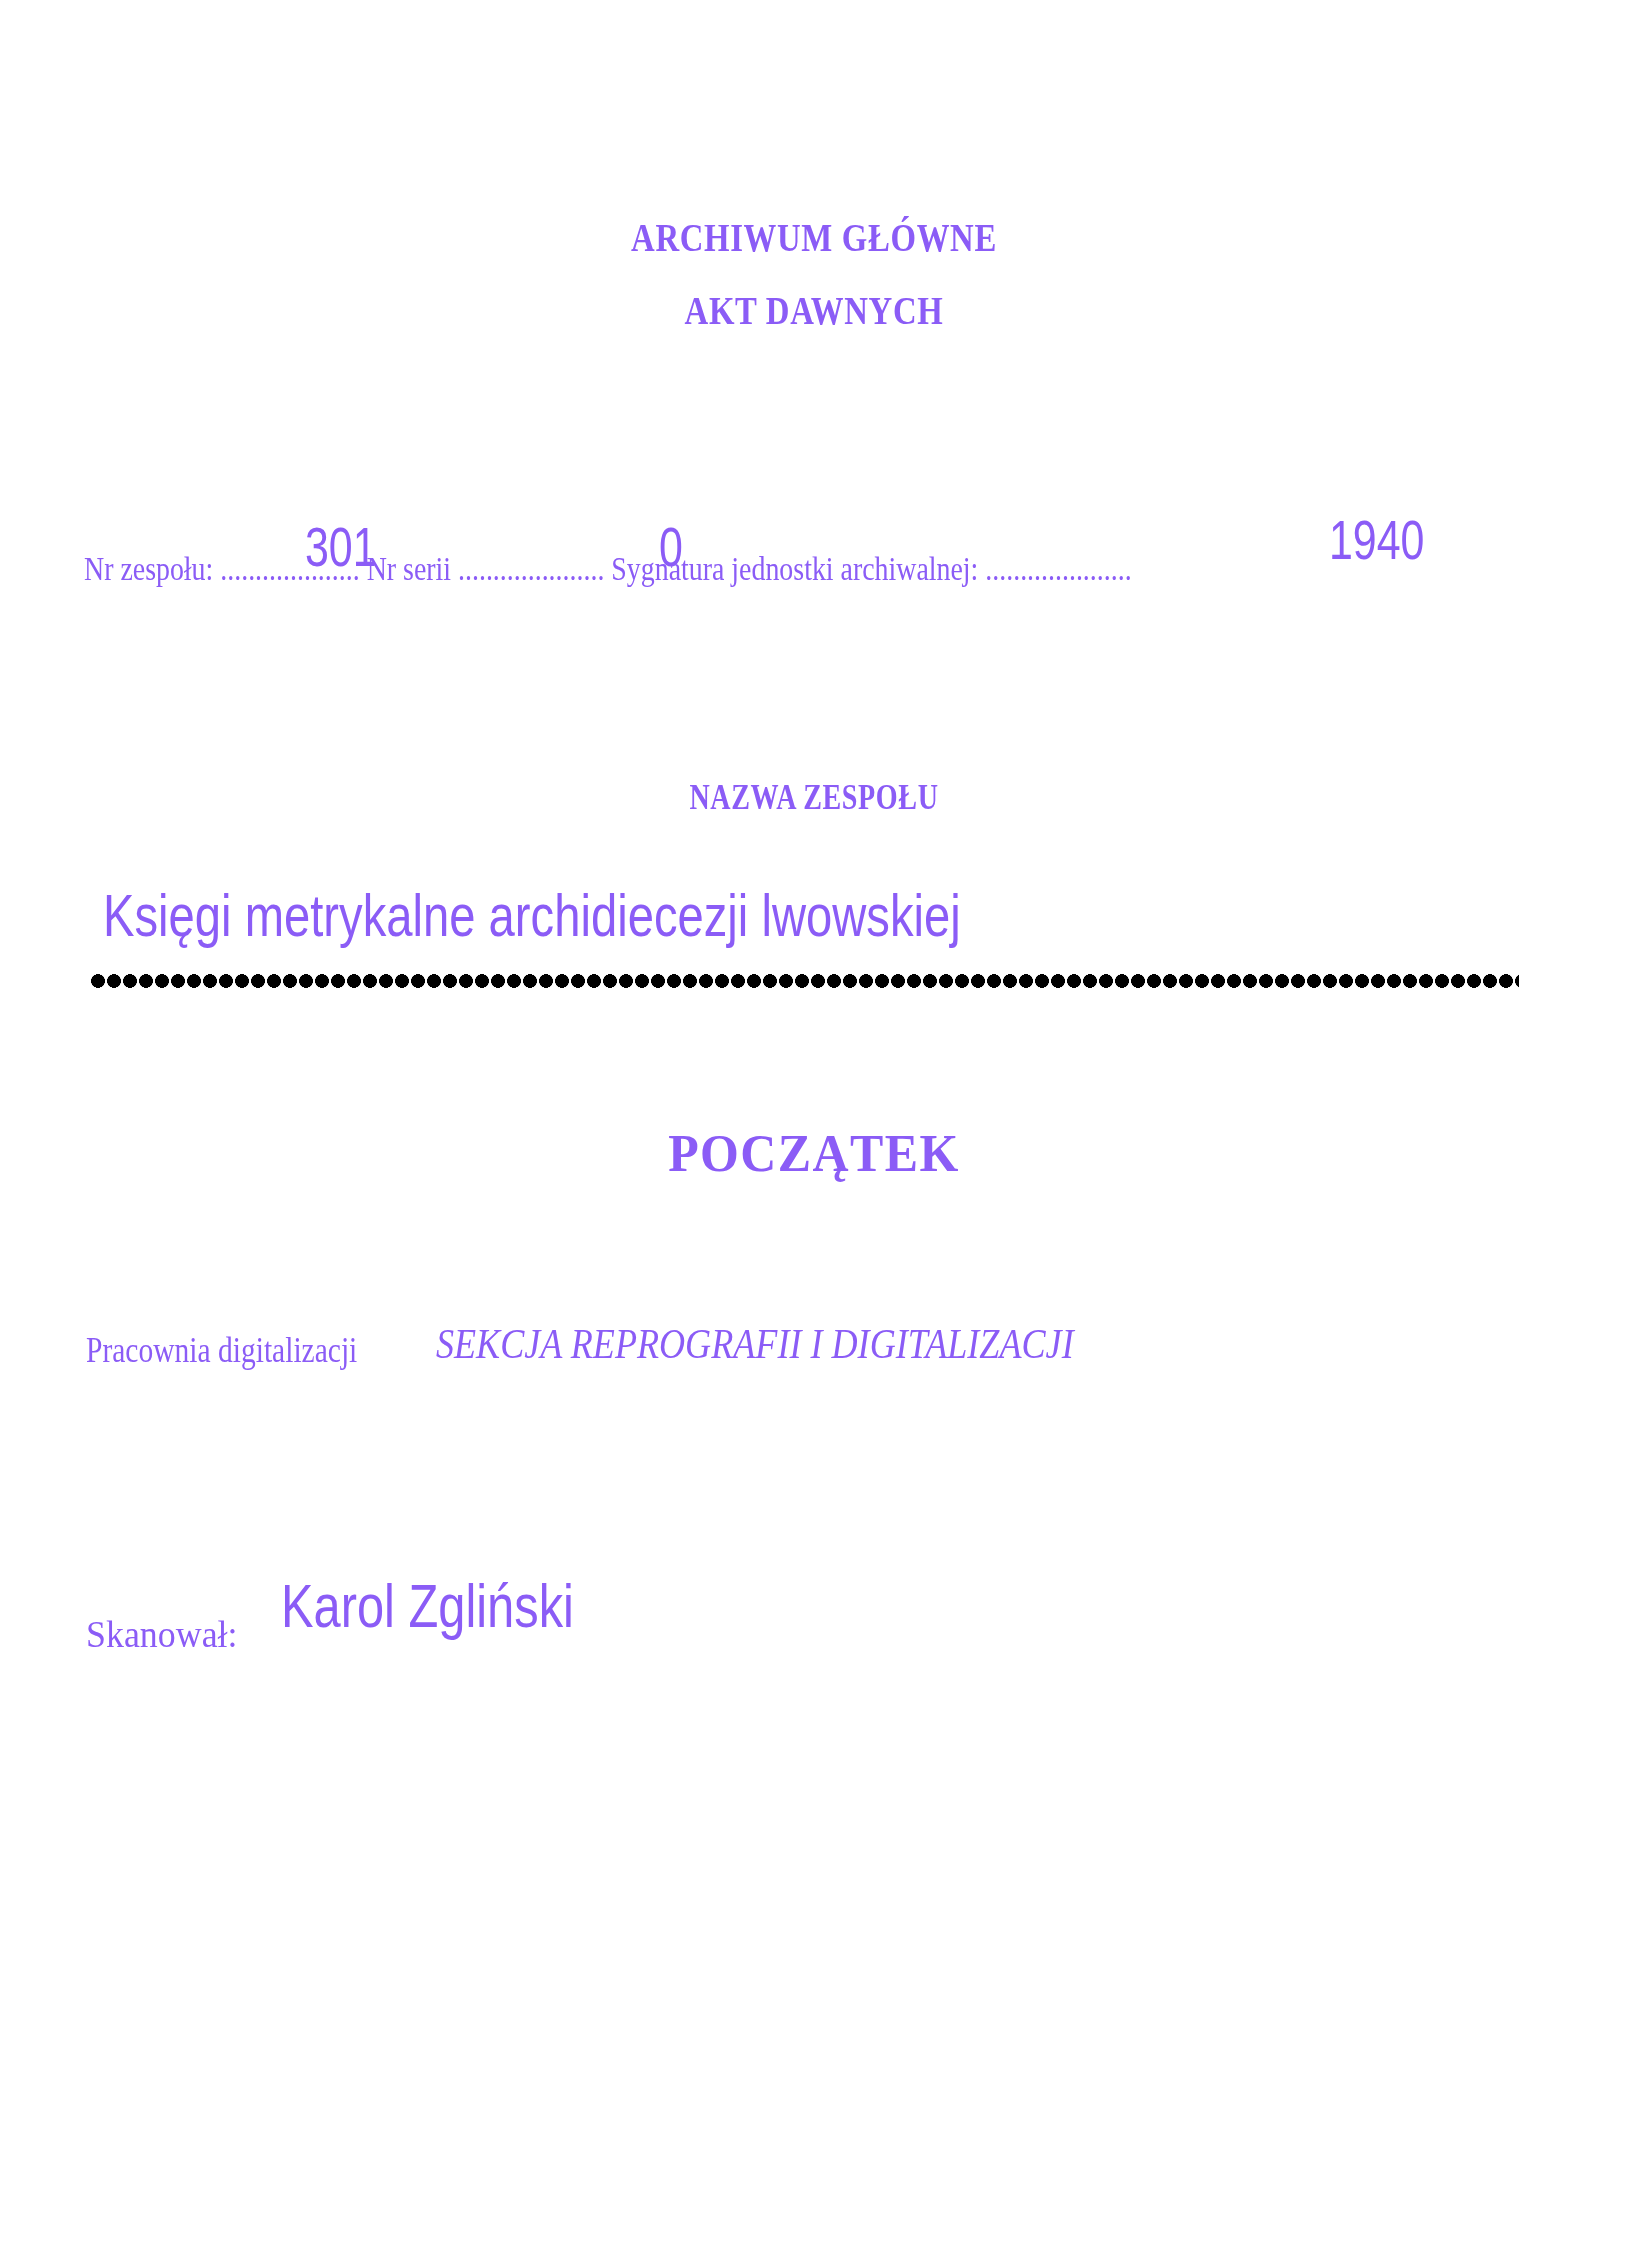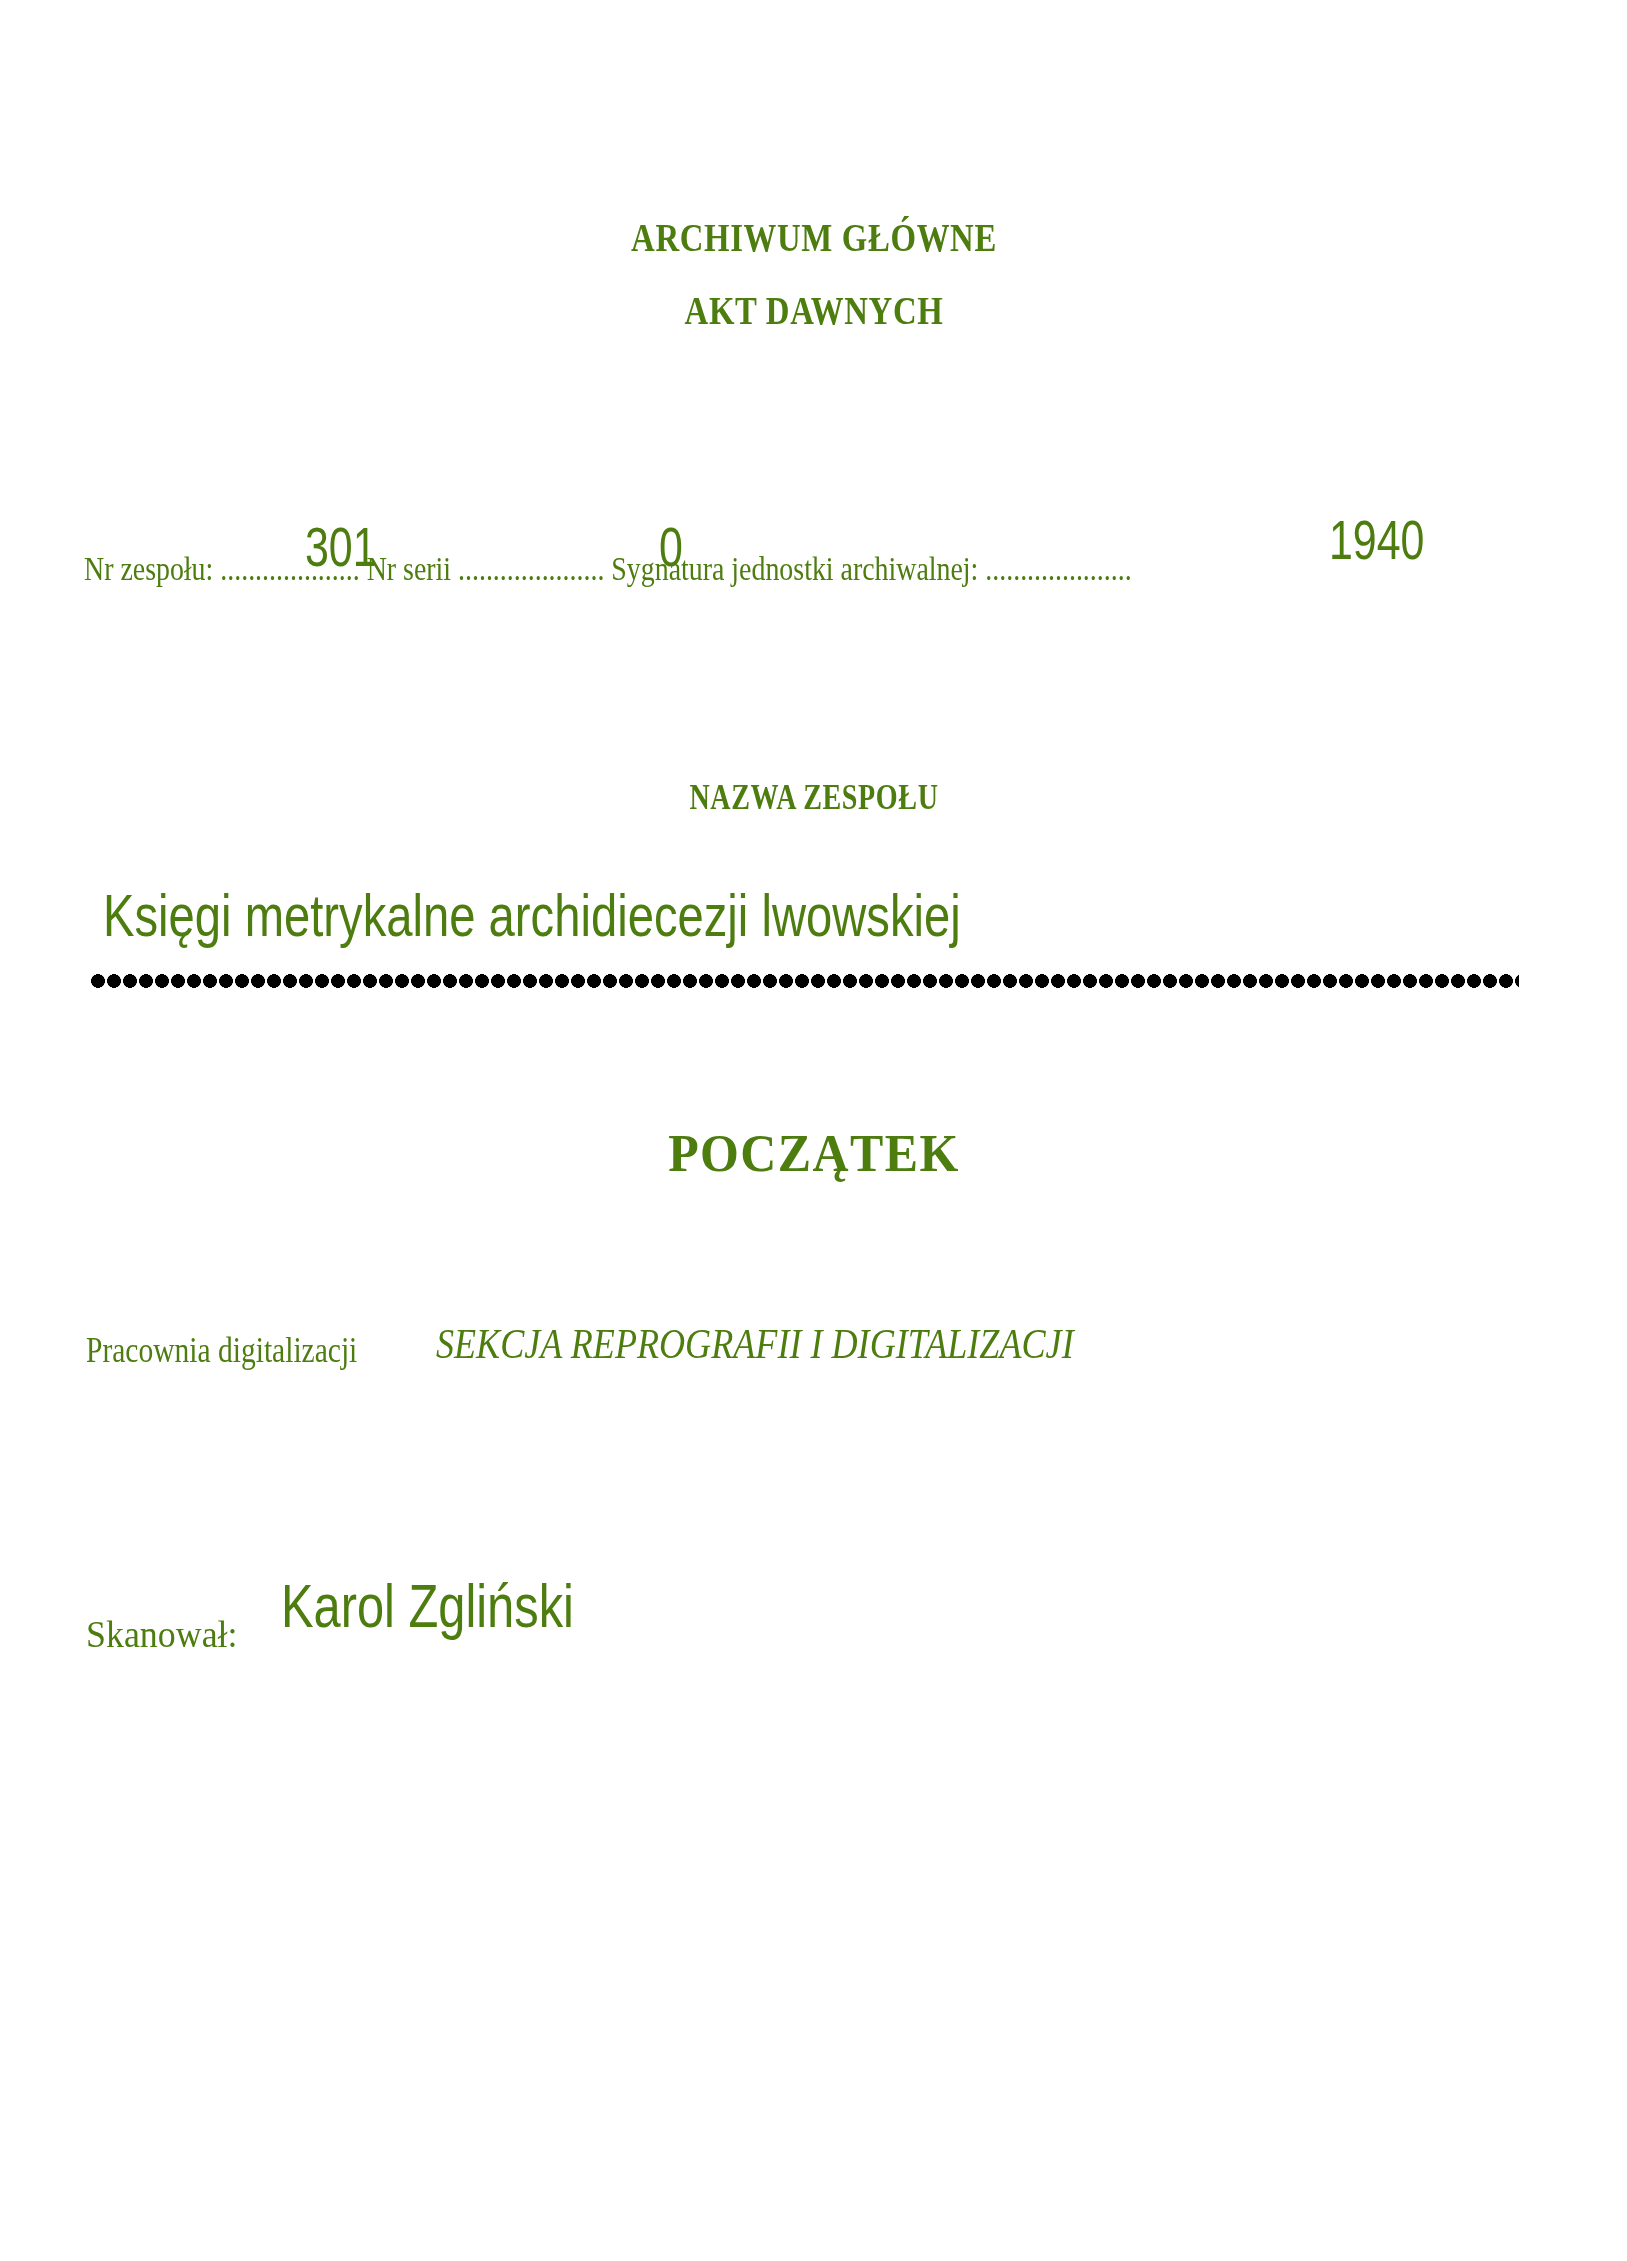--- a/index.html
+++ b/index.html
@@ -7,21 +7,21 @@
     margin: 0;
     padding: 0;
     background: #ffffff;
   }
   .page {
     position: relative;
     width: 1628px;
     height: 1792px;
     background: #ffffff;
     overflow: hidden;
-    color: #4d7c0f;
+    color: #8b5cf6;
     font-family: "Liberation Serif", "DejaVu Serif", serif;
   }
 
   
   .abs { position: absolute; white-space: pre; }
   .serif-label {
     font-family: "Liberation Serif", "DejaVu Serif", serif;
     font-weight: 400;
     transform-origin: left bottom;
   }

